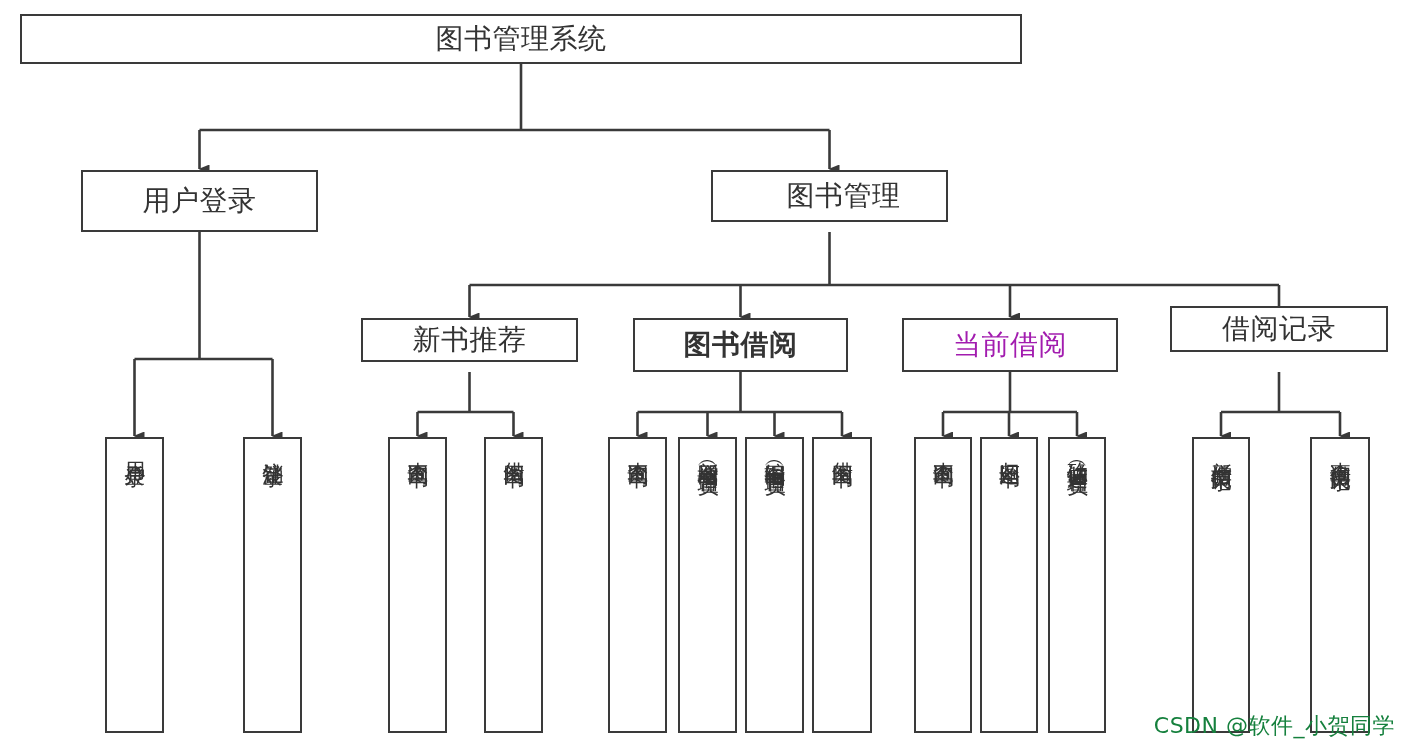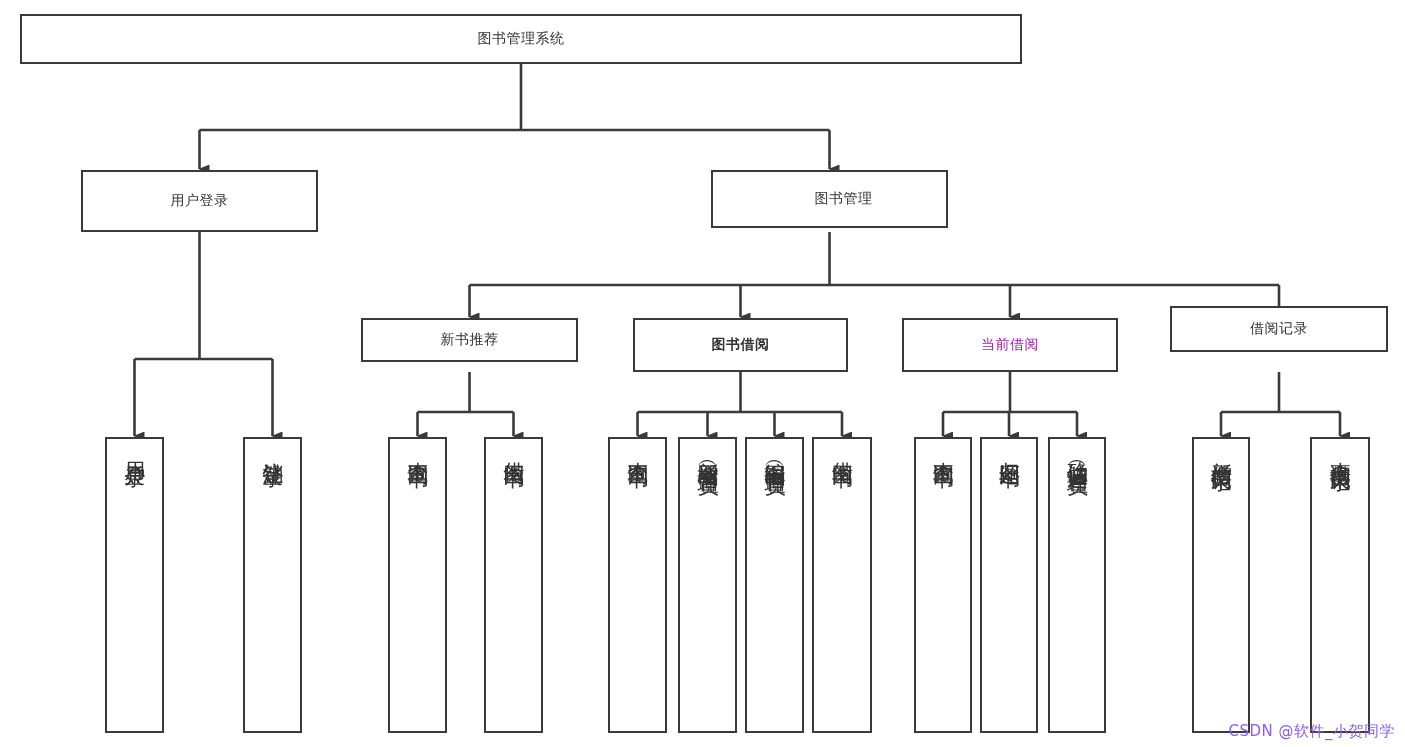--- a/index.html
+++ b/index.html
@@ -32,21 +32,21 @@
     box-sizing: border-box;
     background: #ffffff;
     border: 2.5px solid #3a3a3a;
     display: flex;
     align-items: center;
     justify-content: center;
     overflow: hidden;
   }
   .node-label {
     color: #333333;
-    font-size: 14px;
+    font-size: 28px;
     line-height: 1.22;
     letter-spacing: 0.5px;
     white-space: nowrap;
     text-align: center;
     font-family: "DejaVu Sans", "Liberation Sans", sans-serif;
   }
   .node-box.vertical {
     align-items: flex-start;
     padding-top: 6px;
   }
@@ -55,22 +55,22 @@
     text-orientation: upright;
     white-space: normal;
     letter-spacing: 2px;
     font-size: 21px;
     line-height: 1;
   }
   .watermark {
     position: absolute;
     right: 10px;
     bottom: 6px;
-    font-size: 15px;
-    color: #8b5cf6;
+    font-size: 22px;
+    color: #15803d;
     letter-spacing: 0.5px;
     white-space: nowrap;
     font-family: "DejaVu Sans", "Liberation Sans", sans-serif;
     pointer-events: none;
   }
 </style>
 </head>
 <body>
 
 <div id="diagram-root">
@@ -117,21 +117,21 @@
       </g>
   </svg>
 
   <div id="node-layer">
       <div class="node-box" style="left: 20px; top: 14px; width: 1002px; height: 50px; border-color: rgb(58, 58, 58);">
         <span class="node-label" style="color: rgb(51, 51, 51);">图书管理系统</span>
       </div>
       <div class="node-box" style="left: 81px; top: 170px; width: 237px; height: 62px; border-color: rgb(58, 58, 58);">
         <span class="node-label" style="color: rgb(51, 51, 51);">用户登录</span>
       </div>
-      <div class="node-box" style="left: 711px; top: 170px; width: 237px; height: 58px; border-color: rgb(58, 58, 58); padding-left: 28px;">
+      <div class="node-box" style="left: 711px; top: 170px; width: 237px; height: 52px; border-color: rgb(58, 58, 58); padding-left: 28px;">
         <span class="node-label" style="color: rgb(51, 51, 51);">图书管理</span>
       </div>
       <div class="node-box" style="left: 361px; top: 318px; width: 217px; height: 44px; border-color: rgb(58, 58, 58);">
         <span class="node-label" style="color: rgb(51, 51, 51);">新书推荐</span>
       </div>
       <div class="node-box" style="left: 633px; top: 318px; width: 215px; height: 54px; border-color: rgb(58, 58, 58); font-weight: bold;">
         <span class="node-label" style="color: rgb(51, 51, 51);">图书借阅</span>
       </div>
       <div class="node-box" style="left: 902px; top: 318px; width: 216px; height: 54px; border-color: rgb(58, 58, 58);">
         <span class="node-label" style="color: #a21caf;">当前借阅</span>

